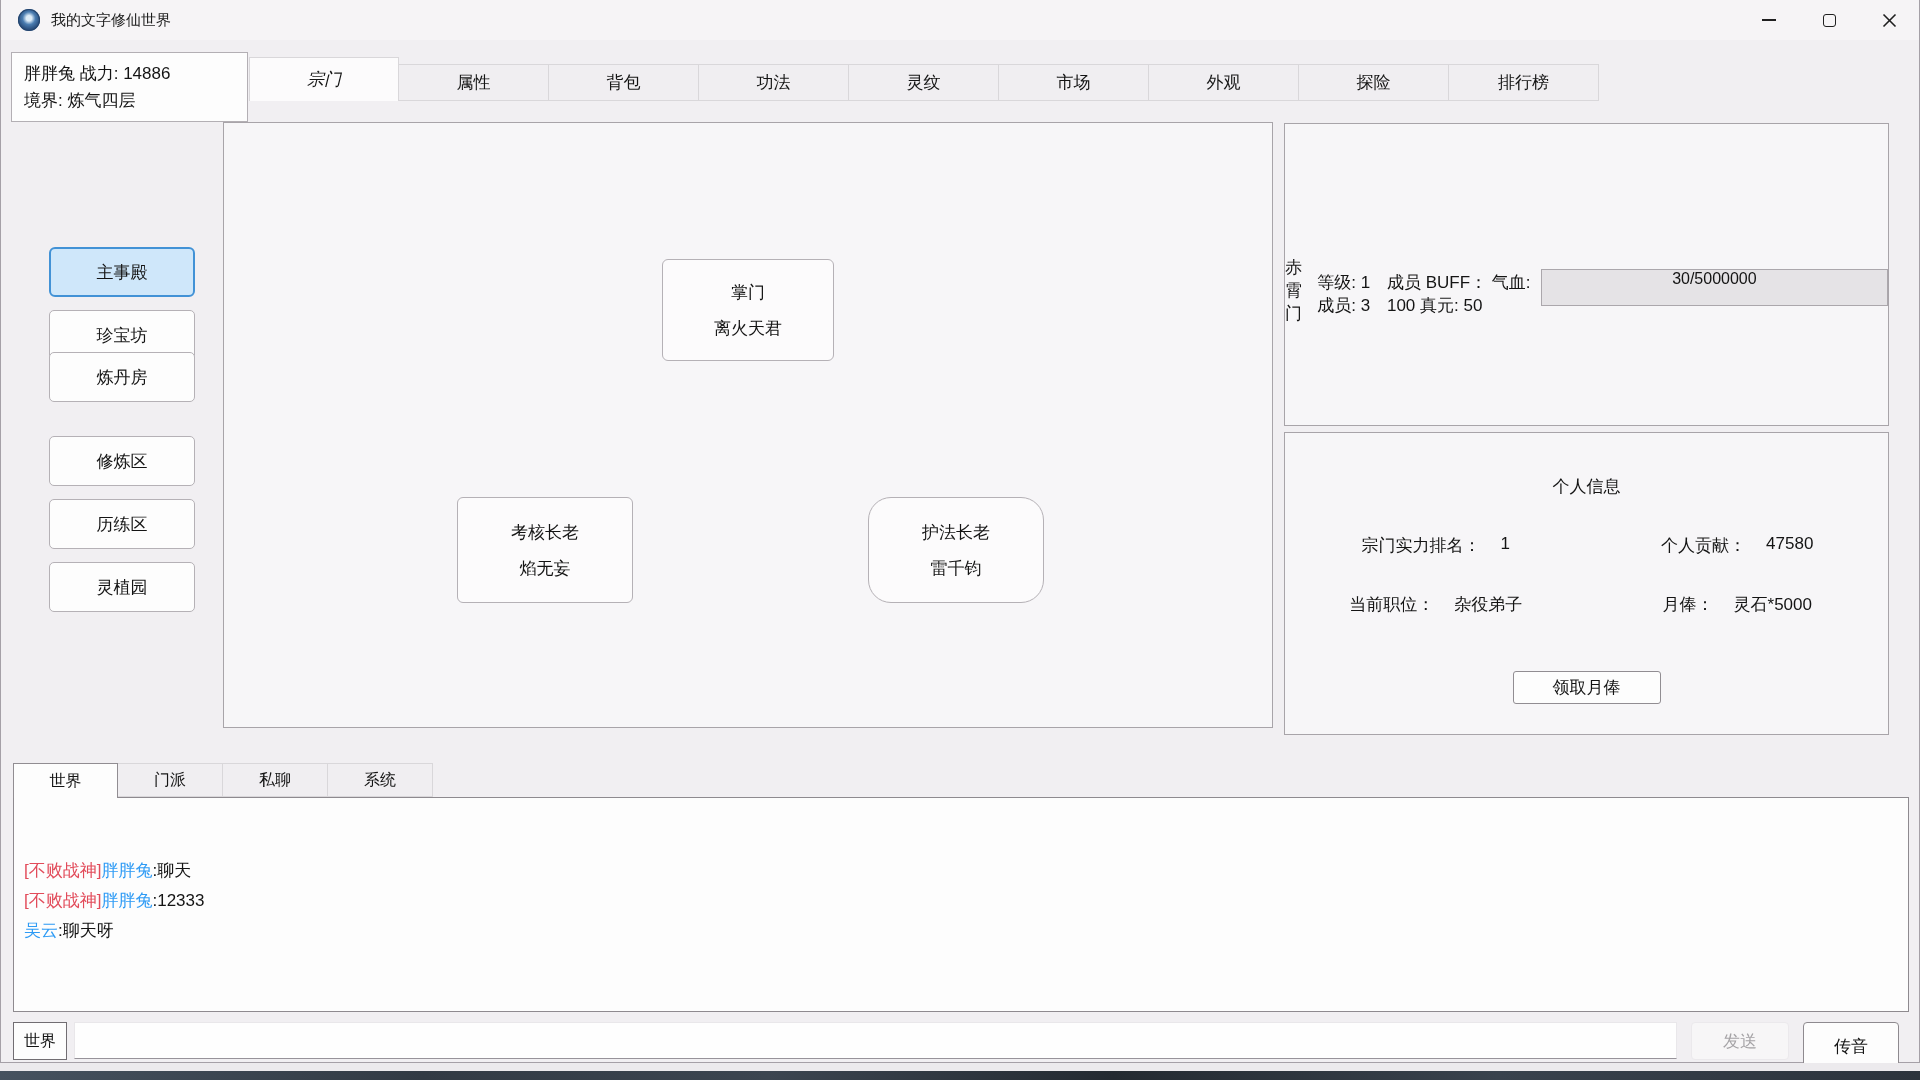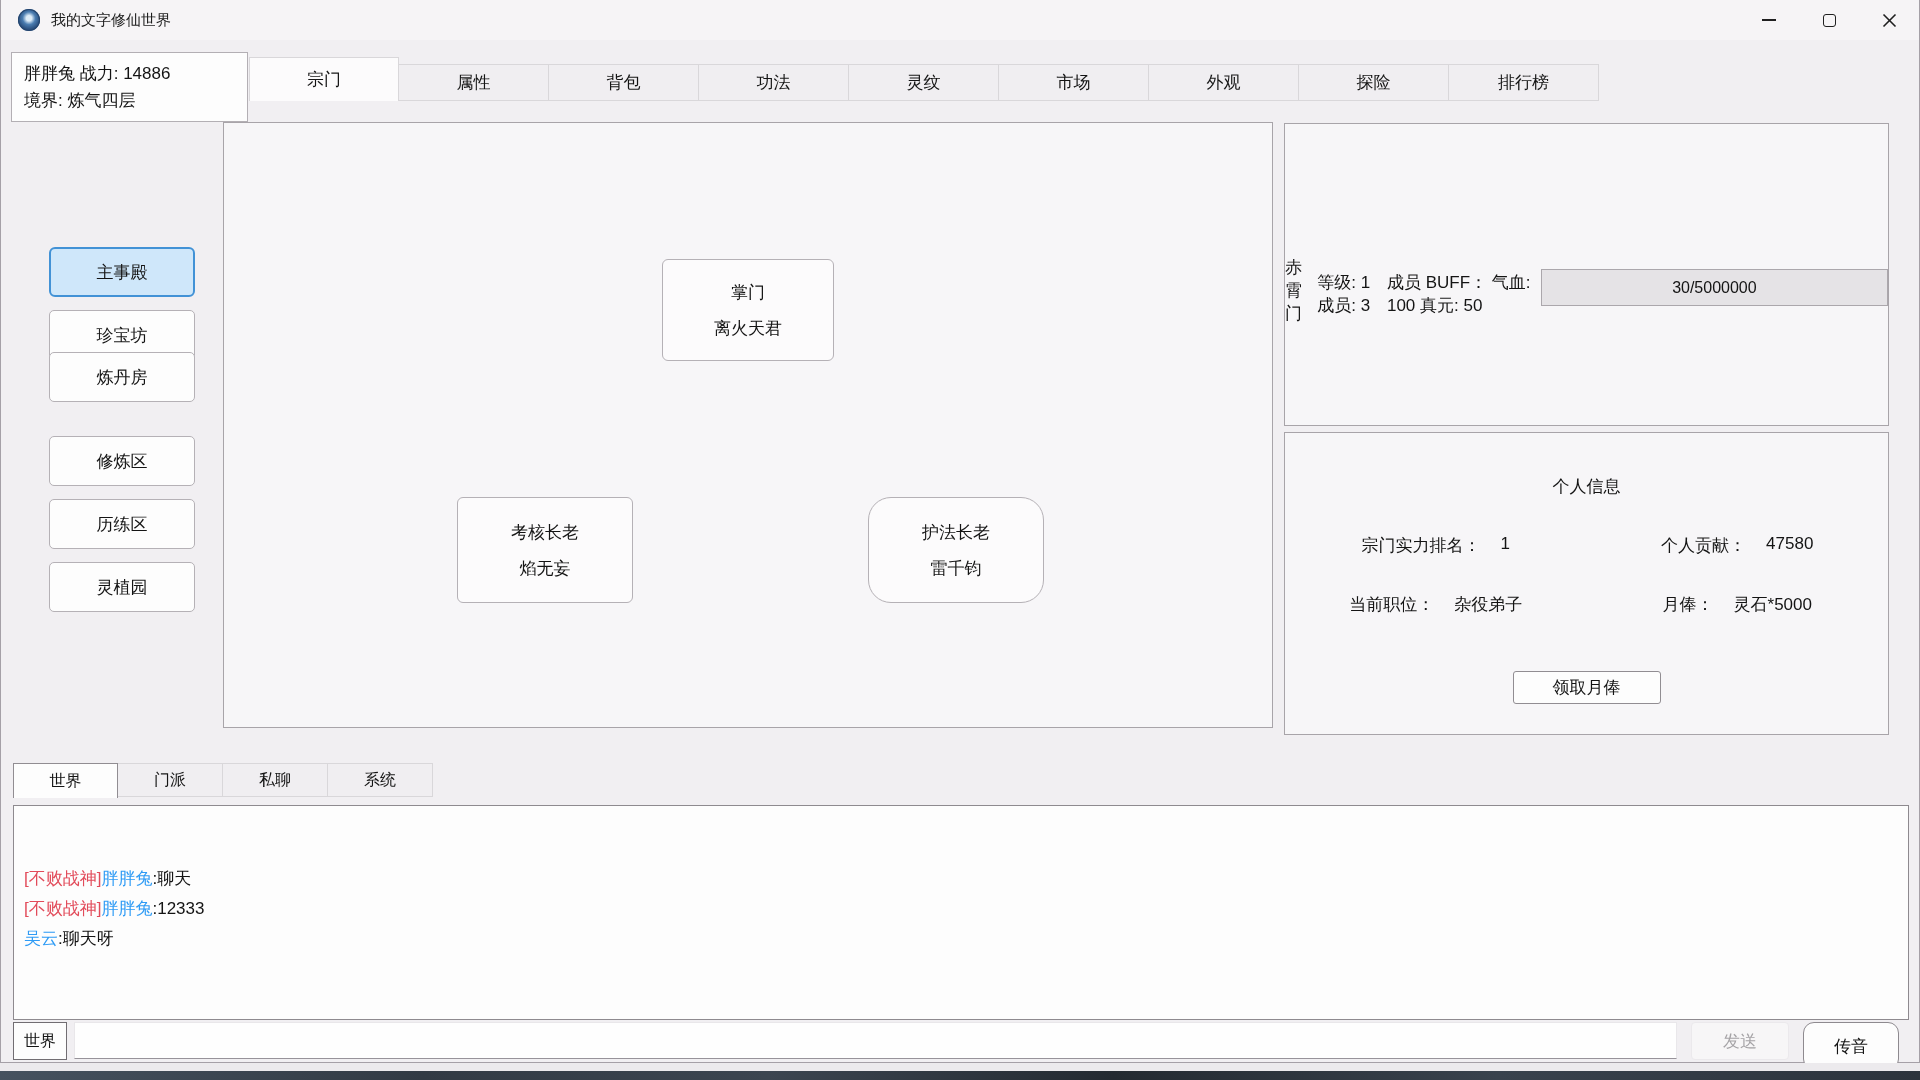--- a/index.html
+++ b/index.html
@@ -34,21 +34,21 @@
     font-size: 17px;
   }
 
   
   .nav-tabs { position: absolute; left: 248px; top: 57px; height: 44px; display: flex; }
   .nav-tab {
     width: 150px; height: 37px; margin-top: 7px;
     background: #f0eef1; border: 1px solid #d9d7da; border-left: none;
     display: flex; align-items: center; justify-content: center; font-size: 17px;
   }
-  .nav-tab:first-child { border-left: 1px solid #d9d7da; }
+  .nav-tab:first-child { border-left: 1px solid #d9d7da; font-style: italic; }
   .nav-tab.active {
     margin-top: 0; height: 44px; background: #fcfbfc;
     border: 1px solid #d9d7da; border-bottom: none; position: relative; z-index: 2;
   }
 
   
   .side-btn {
     position: absolute; left: 48px; width: 146px; height: 50px;
     background: #fdfdfd; border: 1px solid #b5b1b6; border-radius: 5px;
     display: flex; align-items: center; justify-content: center; font-size: 17px;
@@ -78,21 +78,21 @@
     position: absolute; left: 1283px; top: 123px; width: 605px; height: 303px;
     background: #f7f6f8; border: 1px solid #a8a4a9;
     display: flex; flex-direction: row; align-items: center; font-size: 17px;
   }
   .sect-name { margin-top: 32px; }
   .sect-level { margin-top: 38px; }
   .sect-buff { margin-top: 38px; }
   .sect-progress {
     margin-top: 26px; width: 549px; height: 37px;
     background: #e5e3e6; border: 1px solid #aba7ac;
-    display: flex; align-items: center; justify-content: center; font-size: 16px;
+    display: flex; align-items: flex-start; justify-content: center; font-size: 16px;
   }
 
   .personal-panel {
     position: absolute; left: 1283px; top: 432px; width: 605px; height: 303px;
     background: #f7f6f8; border: 1px solid #a8a4a9; font-size: 17px;
   }
   .personal-title { margin-top: 42px; text-align: center; }
   .personal-row { display: flex; margin-top: 36px; }
   .personal-cell { width: 50%; display: flex; justify-content: center; gap: 20px; }
   .claim-btn {
@@ -107,21 +107,21 @@
     width: 105px; height: 34px; background: #f0eef1; border: 1px solid #d9d7da; border-left: none;
     display: flex; align-items: center; justify-content: center; font-size: 16px;
   }
   .chat-tab:first-child { border-left: 1px solid #d9d7da; }
   .chat-tab.active {
     background: #fdfdfd; border: 1px solid #918d92; border-bottom: none;
     height: 35px; position: relative; z-index: 2;
   }
   .chat-box {
     position: absolute; left: 12px; top: 797px; width: 1896px; height: 215px;
-    background: #fdfdfd; border: 1px solid #8e8a8f; padding: 58px 12px 0 10px; margin-top: 8px;
+    background: #fdfdfd; border: 1px solid #8e8a8f; padding: 58px 12px 0 10px;
   }
   .msg { font-size: 17px; line-height: 30px; white-space: pre; }
   .msg-prefix { color: var(--chat-title-red, #e24b5a); }
   .msg-name { color: var(--chat-name-blue, #2e9bf5); }
   .msg-text { color: #141414; }
 
   
   .channel-btn {
     position: absolute; left: 12px; top: 1022px; width: 54px; height: 38px;
     background: #fdfdfd; border: 1px solid #716d72;
@@ -132,21 +132,21 @@
     background: #fefefe; border: 1px solid #e9e7ea; border-bottom: 1px solid #97939a;
     font-size: 16px; padding: 0 8px; font-family: inherit; outline: none;
   }
   .send-btn {
     position: absolute; left: 1690px; top: 1022px; width: 98px; height: 38px;
     background: #f7f6f7; border: 1px solid #ebe9ec; border-radius: 4px;
     color: #a5a3a6; display: flex; align-items: center; justify-content: center; font-size: 17px;
   }
   .voice-btn {
     position: absolute; left: 1802px; top: 1022px; width: 96px; height: 48px;
-    background: #fdfdfd; border: 1px solid #8e8a8f; border-radius: 11px;
+    background: #fdfdfd; border: 1px solid #8e8a8f; border-radius: 4px;
     display: flex; align-items: center; justify-content: center; font-size: 17px;
   }
 
   
   .bottom-strip { position: absolute; left: 0; top: 1063px; width: 100%; height: 8px; background: #eceaed; }
   .taskbar {
     position: absolute; left: 0; top: 1071px; width: 100%; height: 9px;
     background: linear-gradient(90deg, #46525f 0%, #323a44 22%, #3c4550 40%, #242a31 58%, #39424d 78%, #2c333c 100%);
   }
 </style>

